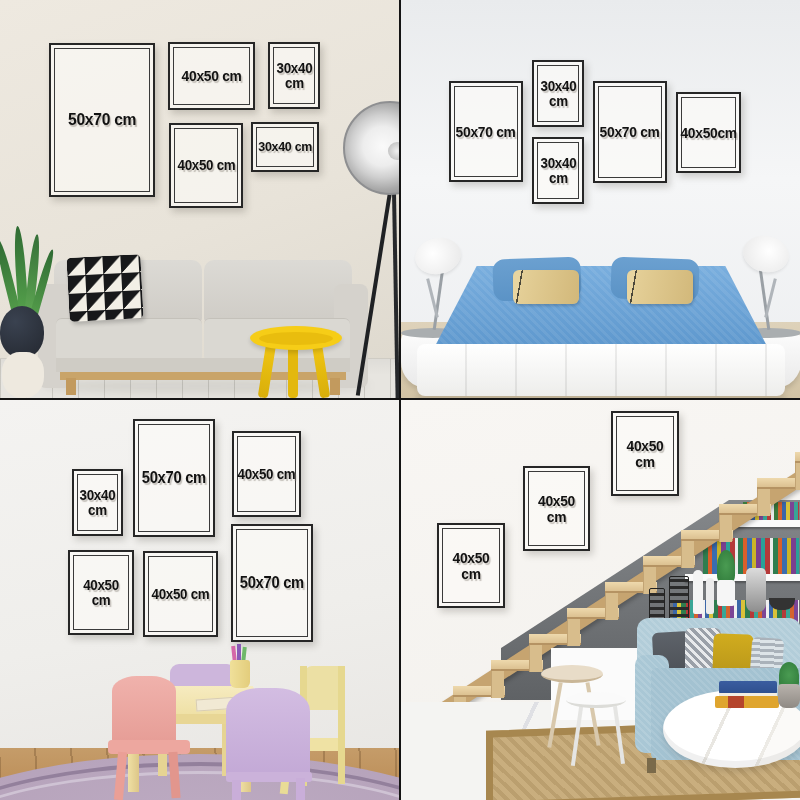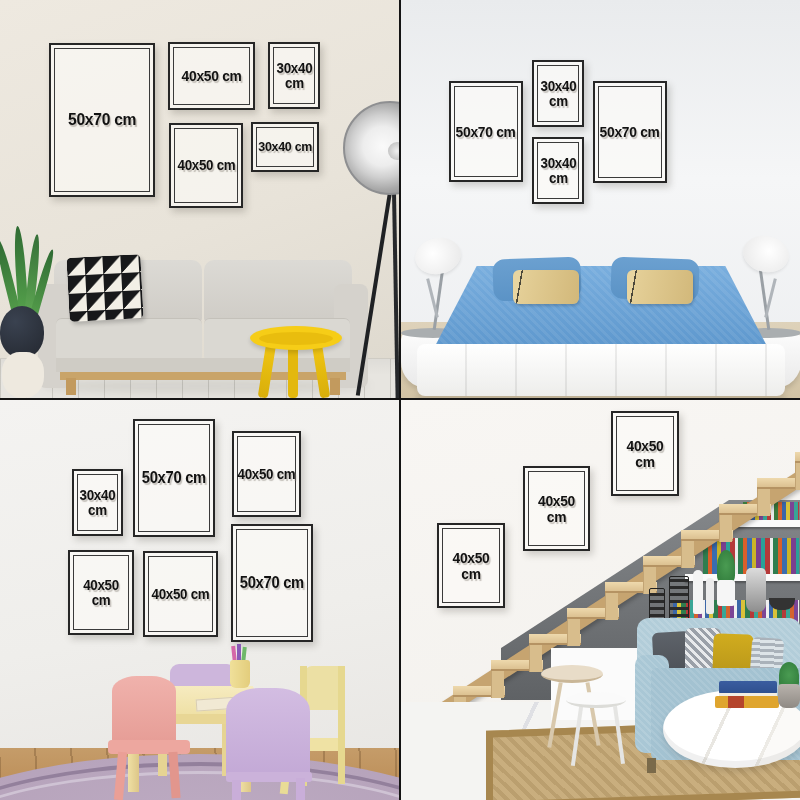--- a/index.html
+++ b/index.html
@@ -96,20 +96,23 @@
         <span class="lbl fz14">30x40
 cm</span>
       </div>
     <div class="frame" style="left:131px;top:137px;width:52px;height:67px">
         <span class="lbl fz14">30x40
 cm</span>
       </div>
     <div class="frame" style="left:192px;top:81px;width:74px;height:102px">
         <span class="lbl fz15">50x70 cm</span>
       </div>
+    <div class="frame" style="left:275px;top:92px;width:65px;height:81px">
+        <span class="lbl fz15">40x50cm</span>
+      </div>
 
     <div class="a" style="left:0;top:322px;width:399px;height:78px;background:linear-gradient(#ded2ba,#d2c3a4)"></div>
 
     <div class="a" style="left:0px;top:330px;width:64px;height:58px;background:linear-gradient(#fdfdfd,#e9e9e9);border-radius:10px 10px 26px 26px;box-shadow:0 4px 5px rgba(0,0,0,.12)"></div>
     <div class="a" style="left:0px;top:328px;width:64px;height:10px;background:#aaaeb0;border-radius:50%"></div>
     <div class="a" style="left:336px;top:330px;width:64px;height:58px;background:linear-gradient(#fdfdfd,#e9e9e9);border-radius:10px 10px 26px 26px;box-shadow:0 4px 5px rgba(0,0,0,.12)"></div>
     <div class="a" style="left:336px;top:328px;width:64px;height:10px;background:#aaaeb0;border-radius:50%"></div>
     <div class="a" style="left:36px;top:268px;width:3px;height:62px;background:#9aa0a5;transform:rotate(8deg)"></div>
     <div class="a" style="left:30px;top:278px;width:3px;height:40px;background:#b0b5ba;transform:rotate(-14deg)"></div>
     <div class="a" style="left:14px;top:238px;width:46px;height:36px;background:radial-gradient(circle at 40% 40%,#ffffff,#e6e6e6);border-radius:50%;transform:rotate(-12deg);box-shadow:0 2px 3px rgba(0,0,0,.08)"></div>

